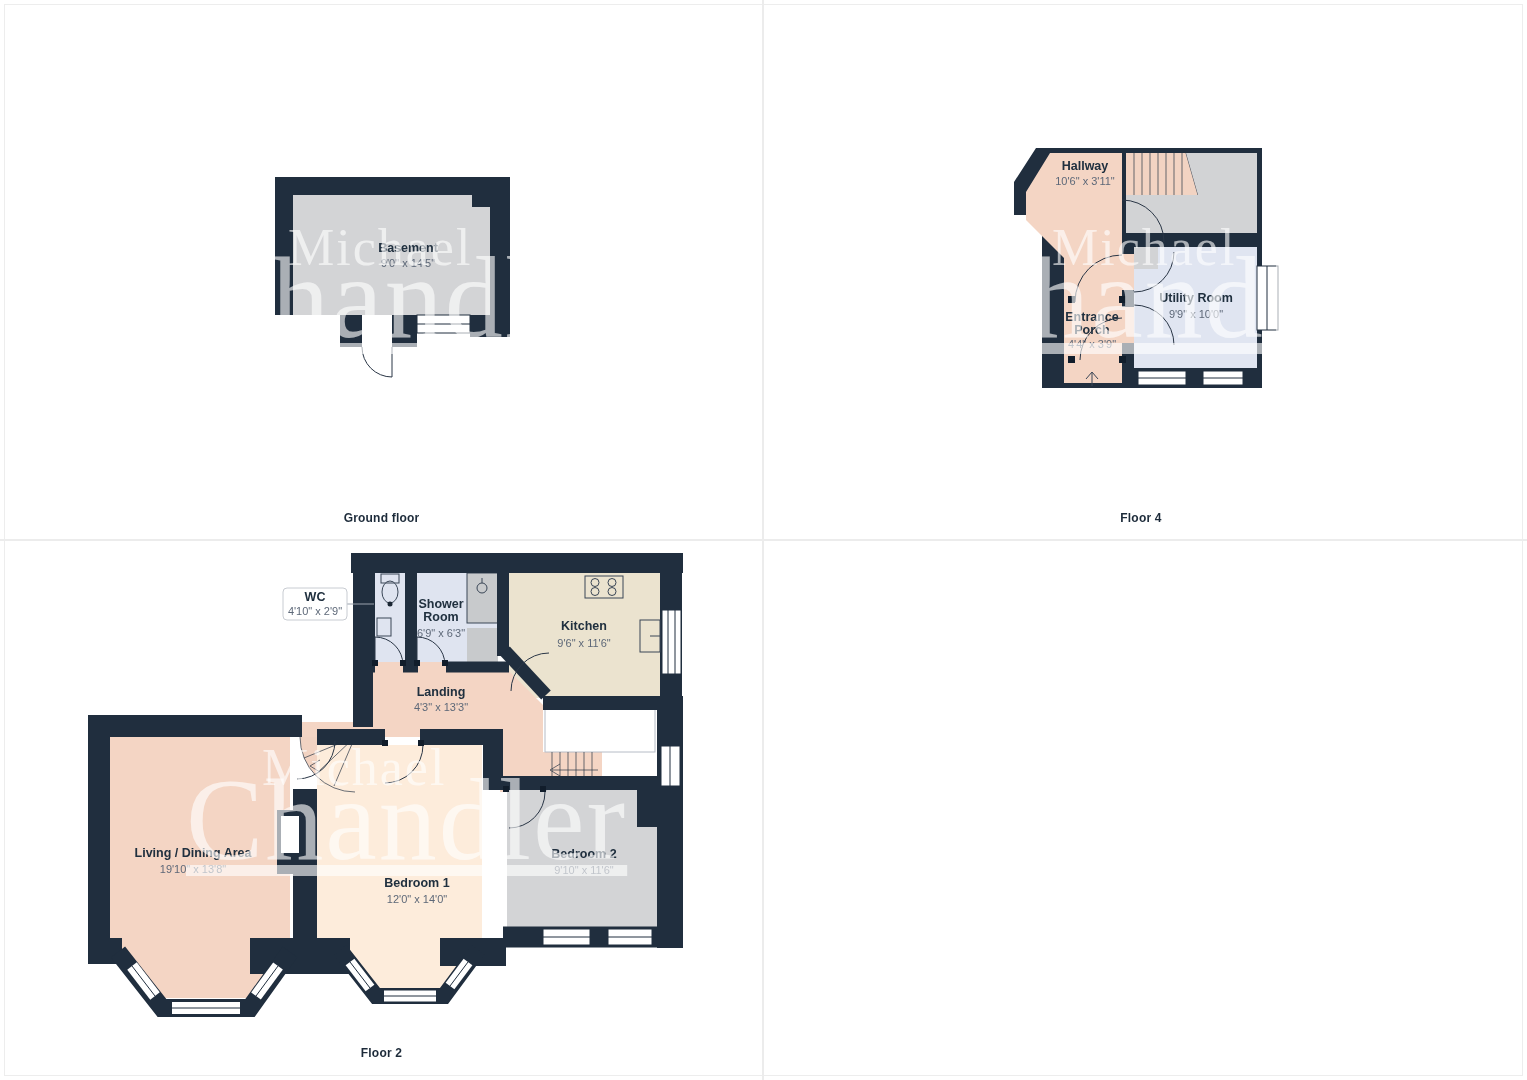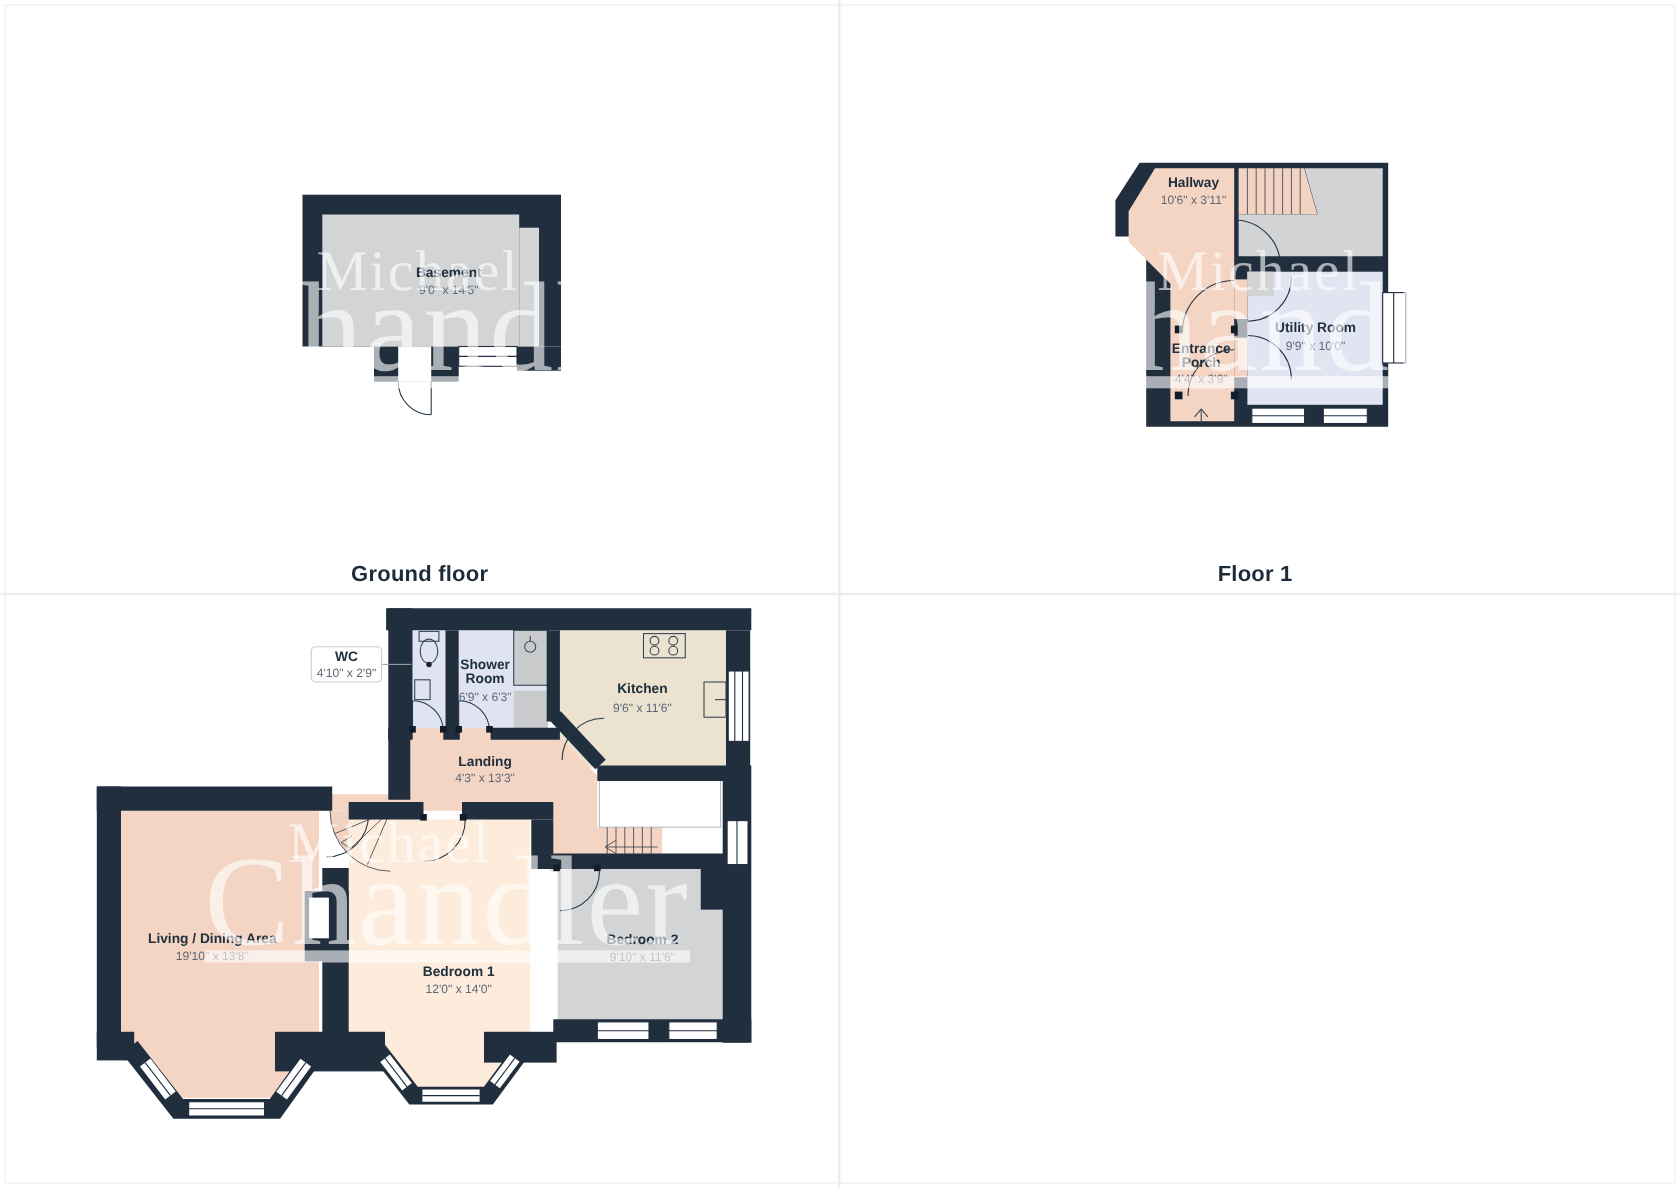--- a/index.html
+++ b/index.html
@@ -1,21 +1,21 @@
 <!DOCTYPE html>
 <html><head>
 <meta charset="utf-8">
 <style>
   html,body{margin:0;padding:0;background:#fff;}
   #canvas{position:relative;width:1527px;height:1080px;background:#ffffff;overflow:hidden;
           font-family:"Liberation Sans",sans-serif;}
   .frame{position:absolute;inset:4px;border:1px solid #ededed;pointer-events:none;}
   .grid-v{position:absolute;top:0;bottom:0;left:762px;width:2px;background:#ececec;}
   .grid-h{position:absolute;left:0;right:0;top:539px;height:2px;background:#ececec;}
-  .floor-label{position:absolute;text-align:center;font-size:20px;font-weight:700;color:#1d2b3a;letter-spacing:.2px;}
+  .floor-label{position:absolute;text-align:center;font-size:12px;font-weight:700;color:#1d2b3a;letter-spacing:.2px;}
   .wm{position:absolute;color:rgba(255,255,255,.62);font-family:"Liberation Serif",serif;
       white-space:nowrap;pointer-events:none;line-height:1;letter-spacing:2px;}
   .wm.small{font-size:52px;}
   .wm.big{font-size:116px;text-decoration:underline;}
   svg{position:absolute;overflow:visible;}
   svg text{font-family:"Liberation Sans",sans-serif;}
   .room-name{font-size:12.5px;font-weight:bold;fill:#20303f;text-anchor:middle;}
   .room-dims{font-size:11px;fill:#5d6878;text-anchor:middle;}
   .wall{fill:#202e3e;}
   .wline{stroke:#202e3e;}
@@ -284,14 +284,15 @@
   </svg>
 
   <div class="wm small" style="left:288px;top:222px">Michael</div>
   <div class="wm big" style="left:192px;top:240px">Chandler</div>
   <div class="wm small" style="left:1052px;top:222px">Michael</div>
   <div class="wm big" style="left:952px;top:240px">Chandler</div>
   <div class="wm small" style="left:262px;top:742px">Michael</div>
   <div class="wm big" style="left:186px;top:762px">Chandler</div>
 
   <div class="floor-label" style="left:0;width:763px;top:511px">Ground floor</div>
-  <div class="floor-label" style="left:763px;width:756px;top:511px">Floor 1</div>
+  <div class="floor-label" style="left:763px;width:756px;top:511px">Floor 4</div>
+  <div class="floor-label" style="left:0;width:763px;top:1046px">Floor 2</div>
 </div>
 
 </body></html>

